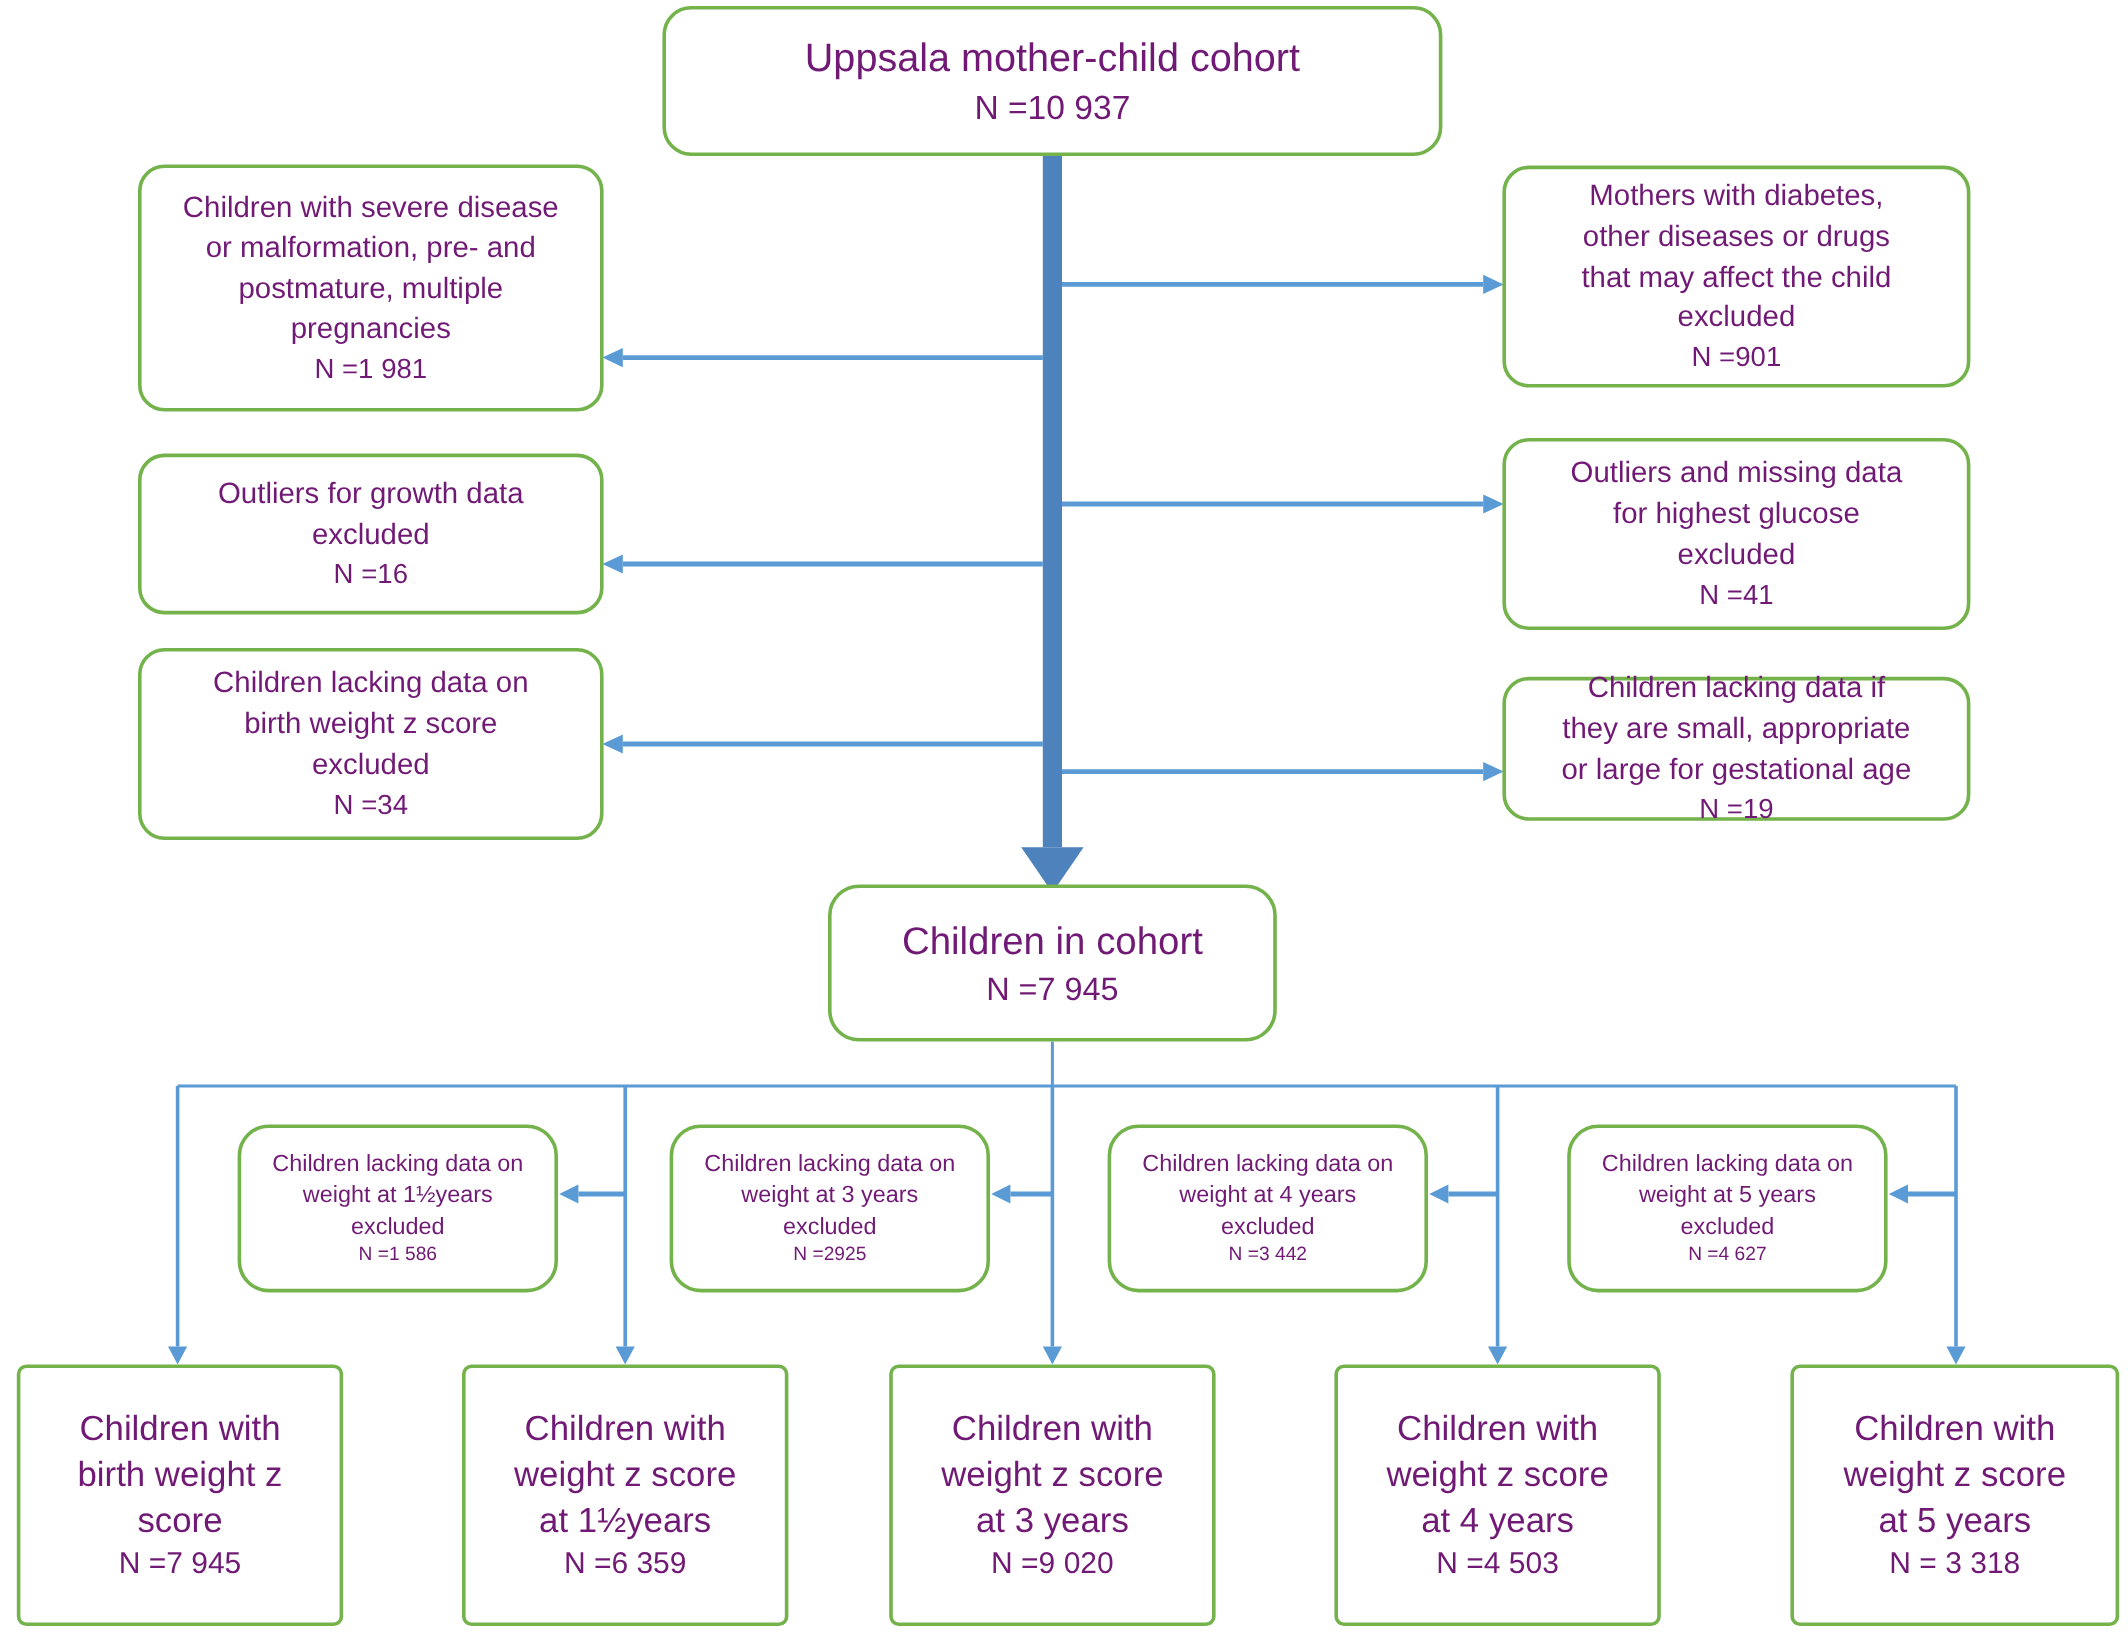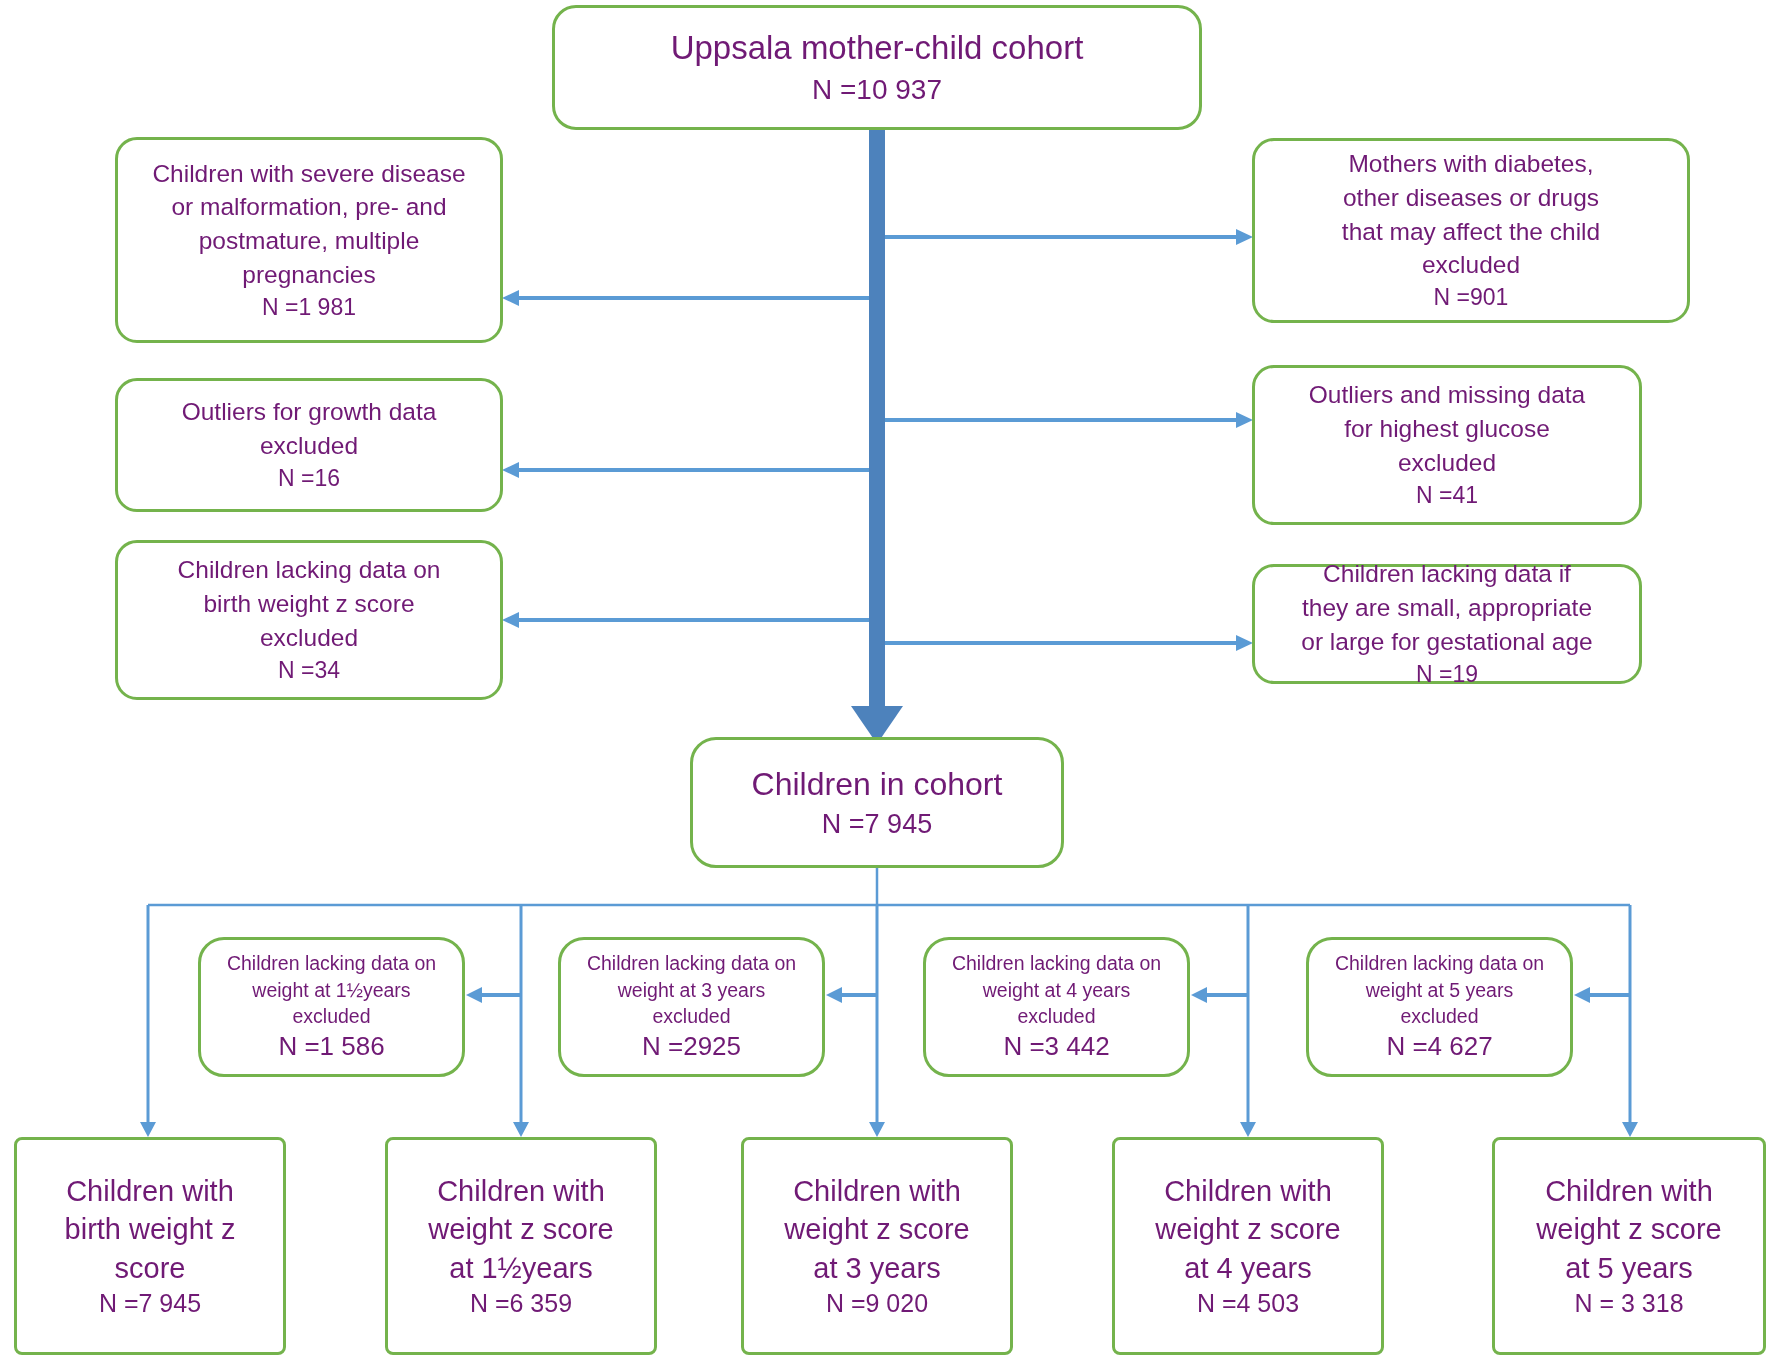--- a/index.html
+++ b/index.html
@@ -26,21 +26,21 @@
   }
   .box .box-n{display:block;}
   
   .b-top   {font-size:33px;}
   .b-top .box-n{font-size:28px;}
   .b-side  {font-size:24.5px;}
   .b-side .box-n{font-size:23px;}
   .b-cohort{font-size:32px;}
   .b-cohort .box-n{font-size:27px;}
   .b-small {font-size:19.5px;border-radius:26px;line-height:1.34;}
-  .b-small .box-n{font-size:26px;}
+  .b-small .box-n{font-size:16px;}
   .b-final {font-size:29px;border-radius:8px;line-height:1.32;}
   .b-final .box-n{font-size:25px;}
 </style>
 </head>
 <body>
 
 <div id="canvas">
 
   <svg id="connectors" viewBox="0 0 1773 1362" xmlns="http://www.w3.org/2000/svg">
 
@@ -107,21 +107,21 @@
   </div>
   <div class="box b-side" style="left:115px;top:378px;width:388px;height:134px;">
     <span class="box-text">Outliers for growth data<br>excluded</span>
     <span class="box-n">N =16</span>
   </div>
   <div class="box b-side" style="left:115px;top:540px;width:388px;height:160px;">
     <span class="box-text">Children lacking data on<br>birth weight z score<br>excluded</span>
     <span class="box-n">N =34</span>
   </div>
 
-  <div class="box b-side" style="left:1252px;top:138px;width:438px;height:185px;">
+  <div class="box b-side" style="left:1252px;top:138px;width:390px;height:185px;">
     <span class="box-text">Mothers with diabetes,<br>other diseases or drugs<br>that may affect the child<br>excluded</span>
     <span class="box-n">N =901</span>
   </div>
   <div class="box b-side" style="left:1252px;top:365px;width:390px;height:160px;">
     <span class="box-text">Outliers and missing data<br>for highest glucose<br>excluded</span>
     <span class="box-n">N =41</span>
   </div>
   <div class="box b-side" style="left:1252px;top:564px;width:390px;height:120px;">
     <span class="box-text">Children lacking data if<br>they are small, appropriate<br>or large for gestational age</span>
     <span class="box-n">N =19</span>

